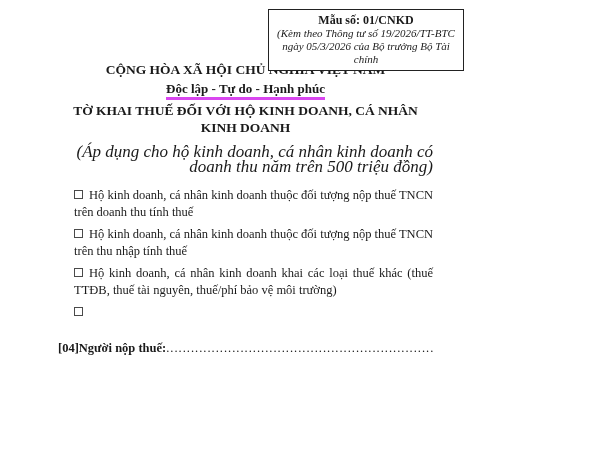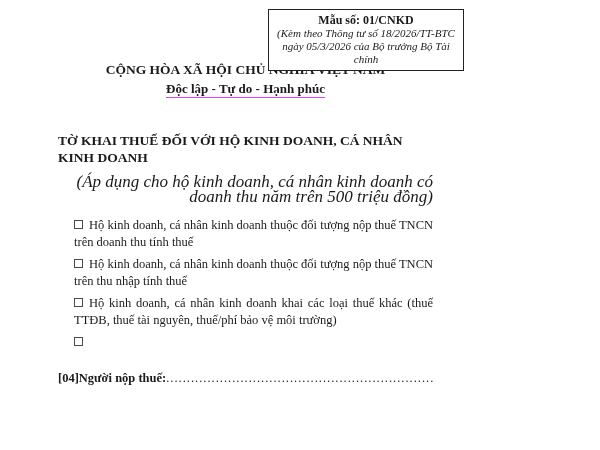--- a/index.html
+++ b/index.html
@@ -12,23 +12,23 @@
     text-align:center;padding:3px 4px 4px 4px;box-sizing:border-box;background:#fff;
   }
   .form-box .fb-title{font-weight:bold;font-size:12px;line-height:14px;}
   .form-box .fb-sub{font-style:italic;font-size:11px;line-height:13px;}
   .content{padding:62px 47px 0 58px;}
   .nat-header{text-align:center;}
   .nat-country{font-weight:bold;font-size:13.5px;line-height:16px;}
   .nat-motto-wrap{margin-top:3px;}
   .nat-motto{
     display:inline-block;font-weight:bold;font-size:13px;line-height:15px;
-    border-bottom:1px solid #d946ef;padding-bottom:1px;
+    border-bottom:3px solid #d946ef;padding-bottom:1px;
   }
-  .doc-title{margin-top:34px;text-align:left;font-weight:bold;font-size:13.5px;line-height:17px;}
+  .doc-title{margin-top:2px;text-align:center;font-weight:bold;font-size:13.5px;line-height:17px;}
   .doc-subtitle{margin-top:8px;text-align:right;font-style:italic;font-size:17px;line-height:15px;}
   .cb-list{margin-top:13px;}
   .cb-item{margin-bottom:5px;line-height:17px;text-align:justify;padding-left:16px;}
   .cb-item.single{text-align:left;}
   .checkbox{
     display:inline-block;width:7px;height:7px;border:1px solid #4a4a4a;
     margin-right:6px;vertical-align:baseline;background:#fff;
   }
   table.period{
     margin-top:7px;margin-left:8px;border-collapse:collapse;width:486px;table-layout:fixed;
@@ -48,21 +48,21 @@
     flex:1 1 auto;overflow:hidden;white-space:nowrap;letter-spacing:1px;color:#1a1a1a;
   }
 </style>
 </head>
 <body>
 
 <div class="page">
 
   <div class="form-box">
     <div class="fb-title">Mẫu số: 01/CNKD</div>
-    <div class="fb-sub">(Kèm theo Thông tư số 18/2026/TT-BTC</div>
+    <div class="fb-sub">(Kèm theo Thông tư số 19/2026/TT-BTC</div>
     <div class="fb-sub">ngày 05/3/2026 của Bộ trưởng Bộ Tài chính</div>
   </div>
 
   <div class="content">
     <div class="nat-header">
       <div class="nat-country">CỘNG HÒA XÃ HỘI CHỦ NGHĨA VIỆT NAM</div>
       <div class="nat-motto-wrap">
         <span class="nat-motto">Độc lập - Tự do - Hạnh phúc</span>
       </div>
     </div>

